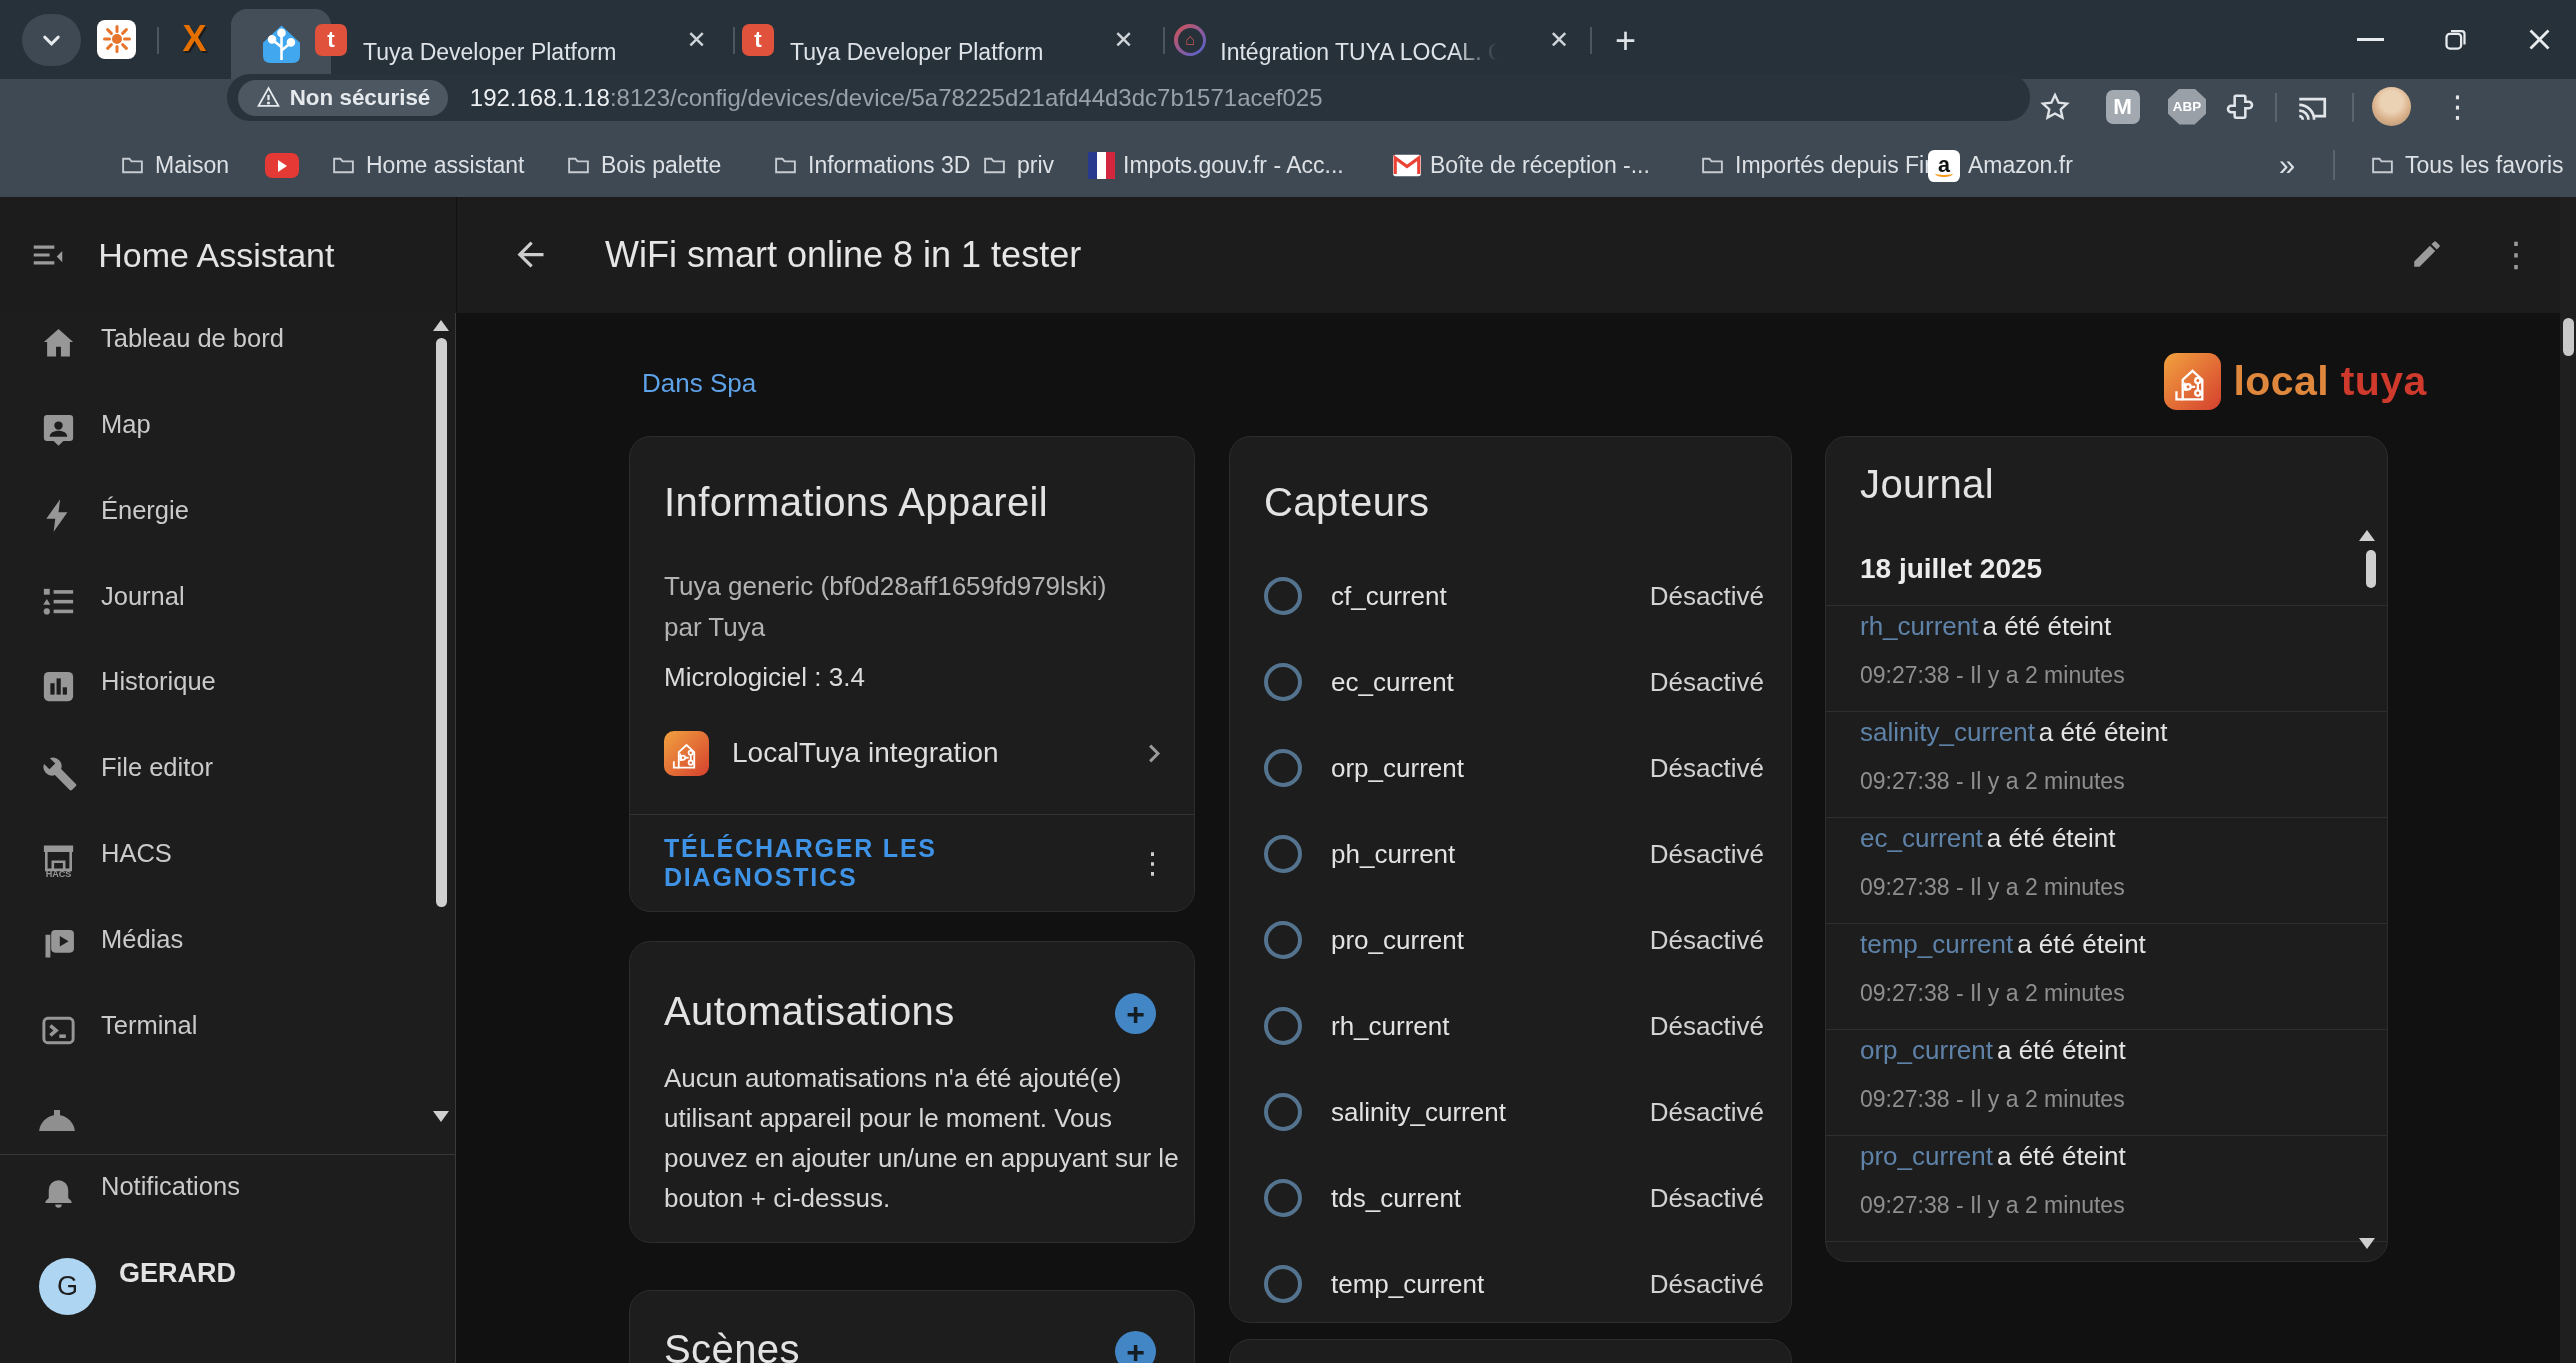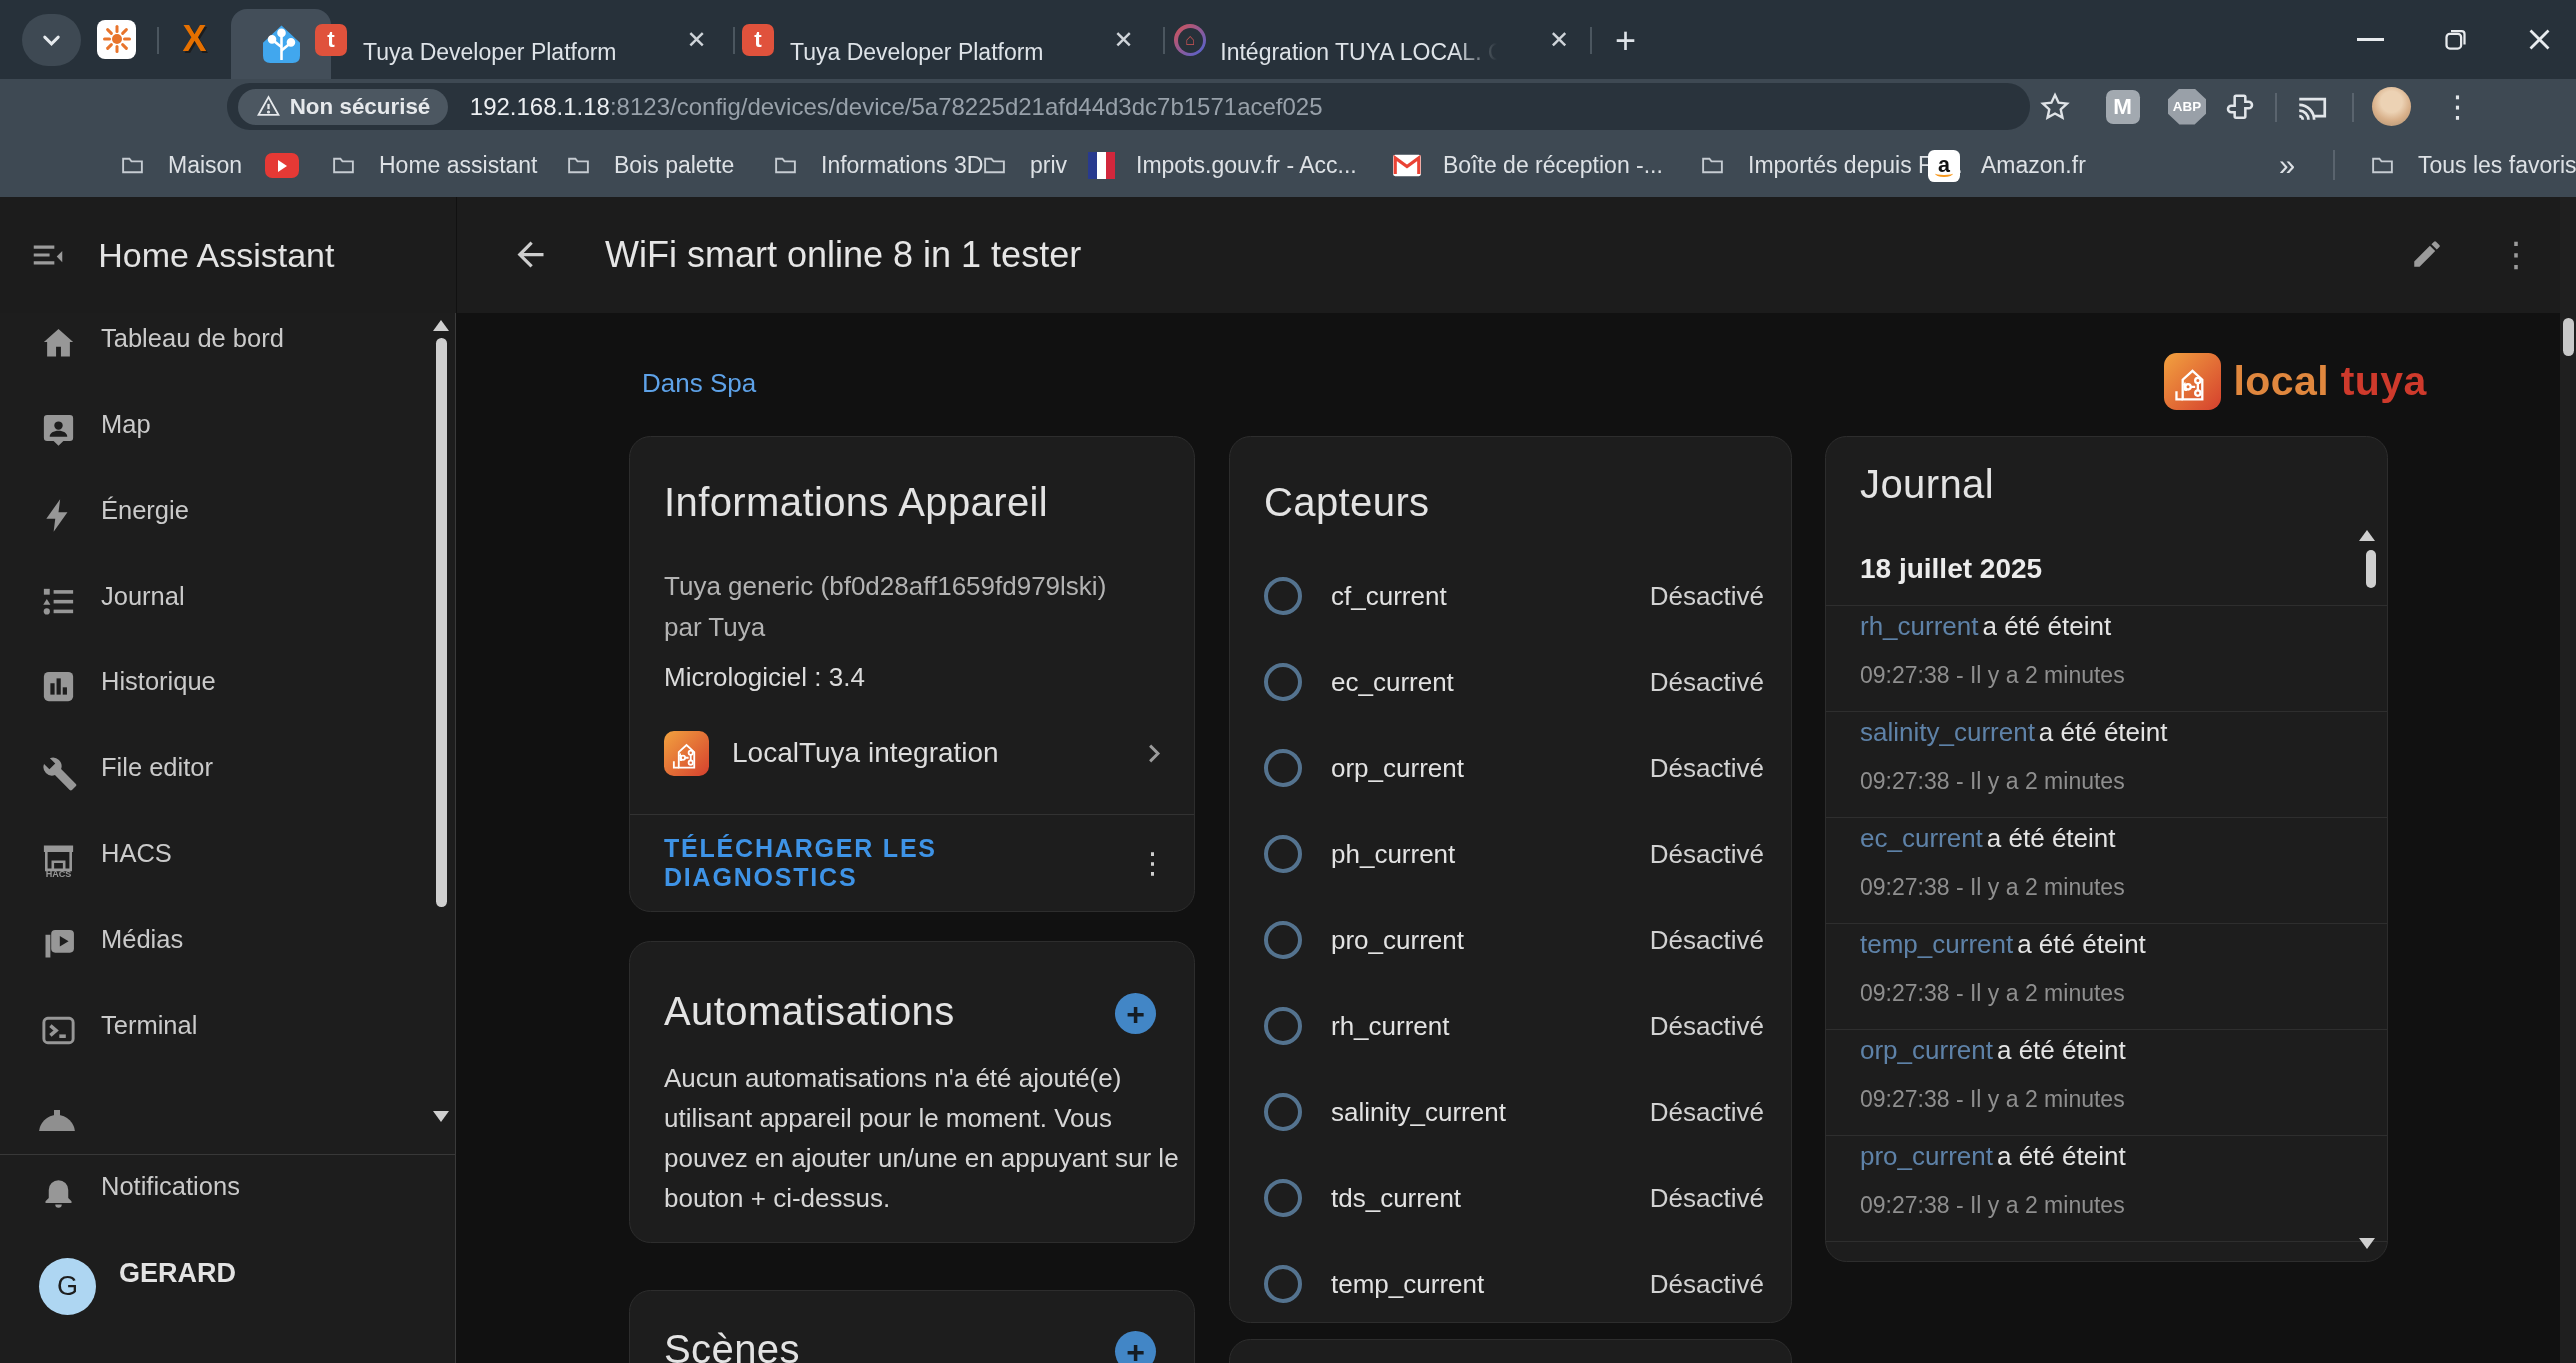--- a/index.html
+++ b/index.html
@@ -20,31 +20,31 @@
   .tab .ttl { white-space:nowrap; overflow:hidden;margin-top:25px; }
   .tclose { font-size:24px; color:#cfd4d9; margin-left:auto; }
   .favsq { width:32px; height:32px; border-radius:7.2px; background:#e0523c; color:#fff; font-weight:700;
            font-size:22.4px; display:flex; align-items:center; justify-content:center; position:relative; }
   .newtab { left:1606px; top:21.5px; width:39px; height:39px; color:#dee3e8; font-size:36px; line-height:36px;
             display:flex; align-items:center; justify-content:center; }
   .winbtn { top:12.5px; width:54px; height:54px; display:flex; align-items:center; justify-content:center; color:#e8ebee; }
 
   #toolbar { left:0; top:79px; width:2576px; height:55px; background:#3e4953; }
   .navic { top:81px; width:50px; height:50px; display:flex; align-items:center; justify-content:center; color:#e5e9ec; }
-  #omnibox { left:227px; top:83px; width:1803px; height:47px; border-radius:23px; background:#29333c;
+  #omnibox { left:227px; top:74px; width:1803px; height:47px; border-radius:23px; background:#29333c;
              display:flex; align-items:center; }
   .secchip { margin-left:10.7px; height:36px; border-radius:18px; background:#4c5761; display:flex; align-items:center;
              padding:0 18px; gap:9px; color:#e6e9ec; font-size:22.4px; white-space:nowrap; }
   .url { margin-left:21.5px; font-size:24px; white-space:nowrap; }
   .url b { color:#eceff2; font-weight:400; }
   .url span { color:#98a1aa; }
   .toolic { top:79px; height:55px; display:flex; align-items:center; justify-content:center; color:#e2e6ea; }
 
   #bookmarks { left:0; top:134px; width:2576px; height:63px; background:#3e4953; }
-  .bm { top:134px; height:63px; display:flex; align-items:center; gap:21px; color:#dde1e5; font-size:23px; white-space:nowrap; }
+  .bm { top:134px; height:63px; display:flex; align-items:center; gap:8px; color:#dde1e5; font-size:23px; white-space:nowrap; }
   .foldic { width:29px; height:25px; color:#c6ccd2; }
 
   
   #ha { left:0; top:197px; width:2576px; height:1166px; background:#111; }
   #sidebar { left:0; top:0; width:456px; height:1166px; background:#1d1d1d; border-right:0.9px solid #3a3a3a; }
   .sbitem { left:0; width:455px; height:86px; display:flex; padding-left:39px; gap:23px; }
   .sbitem svg { width:39px; height:39px; color:#979797; flex:0 0 39px; }
   .sblabel { font-size:25.5px; font-weight:500; color:#cacaca; }
   #mainhdr { left:457px; top:0; width:2119px; height:116px; background:#1c1c1c; }
   #sbhdr { left:0; top:0; width:456px; height:116px; background:#1c1c1c; display:flex; align-items:center; }

